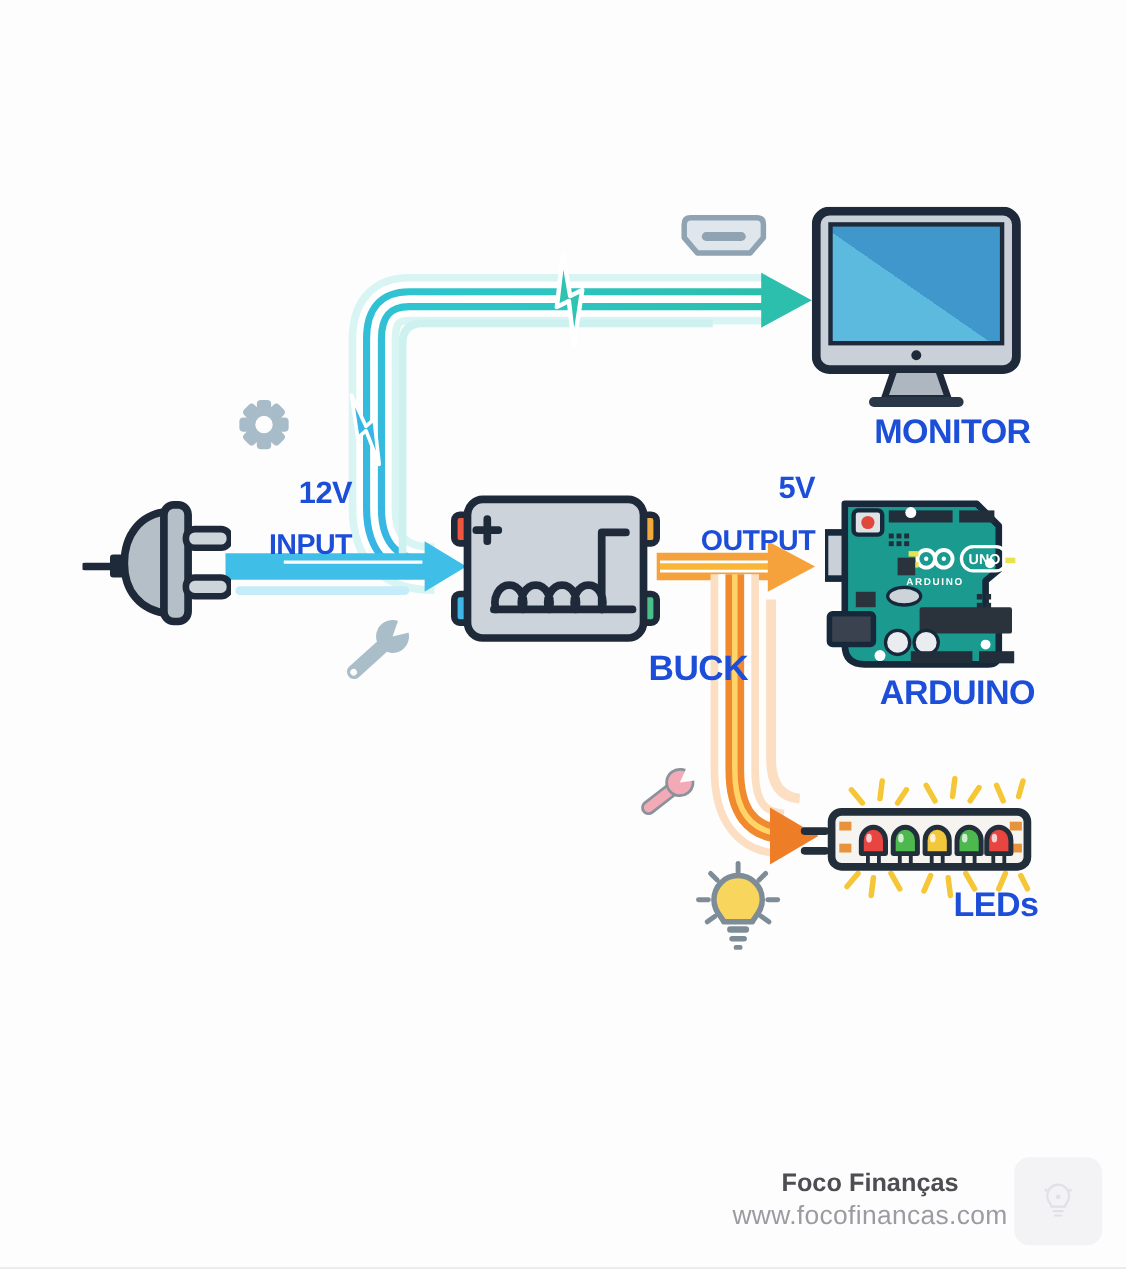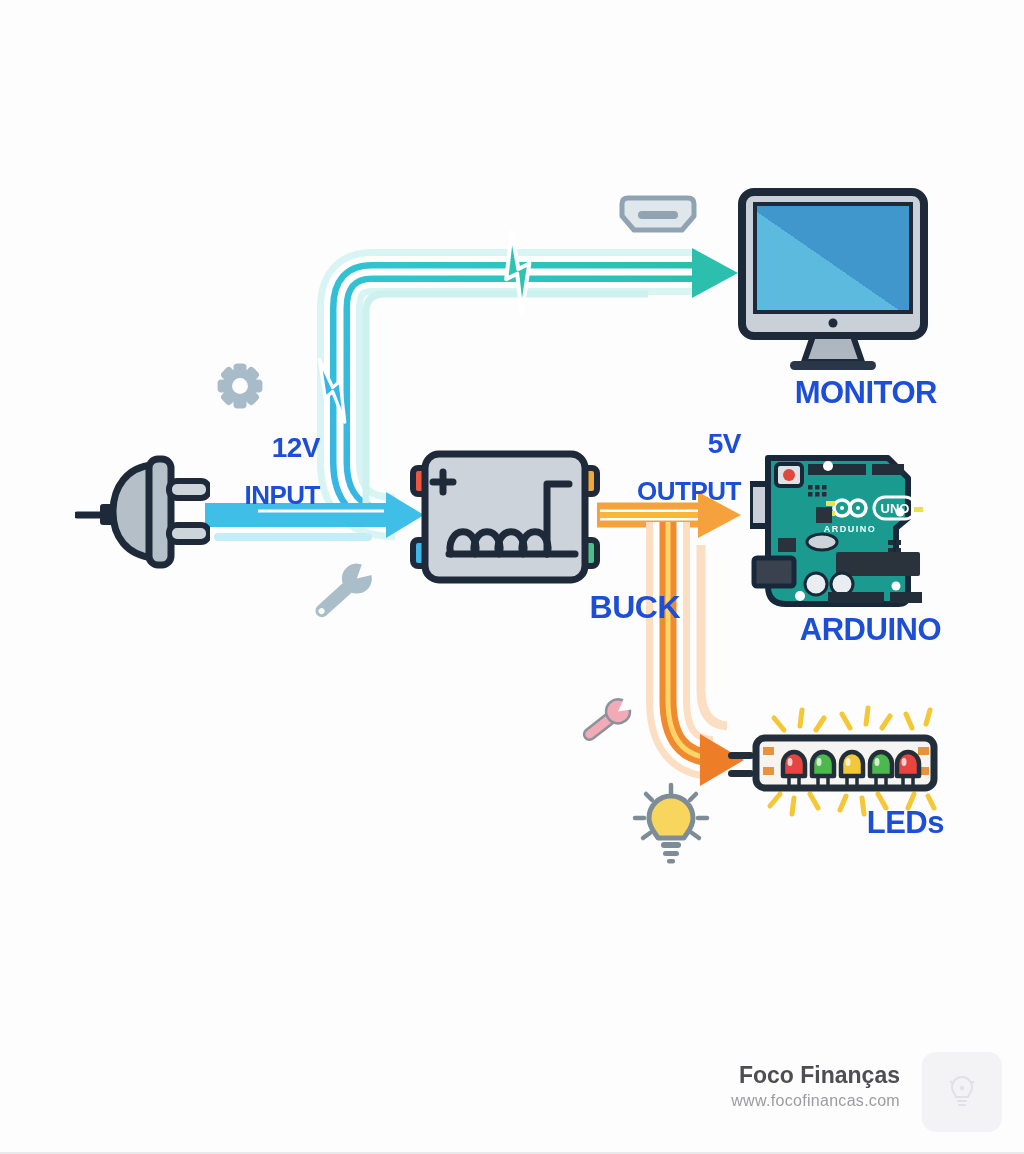--- a/index.html
+++ b/index.html
@@ -11,24 +11,24 @@
   svg{display:block;}
   .label{
     position:absolute;text-align:right;color:#1d4ed8;font-weight:bold;
     letter-spacing:-0.5px;line-height:1.05;
   }
   .lbl-big{font-size:28px;}
   .lbl-mid{font-size:26px;margin-top:20px;}
   .lbl-name{font-size:31px;}
   .lbl-two{font-size:32px;line-height:36px;}
   .watermark{
-    position:absolute;right:124px;top:1062px;text-align:right;
+    position:absolute;right:108px;top:1062px;text-align:center;
   }
   .wm-brand{font-size:23px;font-weight:bold;color:#4d4d52;letter-spacing:0;}
-  .wm-url{font-size:16px;color:#9b9ba1;margin-top:3px;letter-spacing:0.3px;}
+  .wm-url{font-size:24px;color:#9b9ba1;margin-top:3px;letter-spacing:0.3px;}
   .wm-badge{
     position:absolute;right:22px;top:1052px;width:80px;height:80px;
     background:#f3f3f6;border-radius:14px;display:flex;align-items:center;justify-content:center;
   }
   .bottom-line{position:absolute;left:0;bottom:0;width:100%;height:2px;background:#e9e9ec;}
 </style>
 </head>
 <body>
 
 <div class="canvas">

